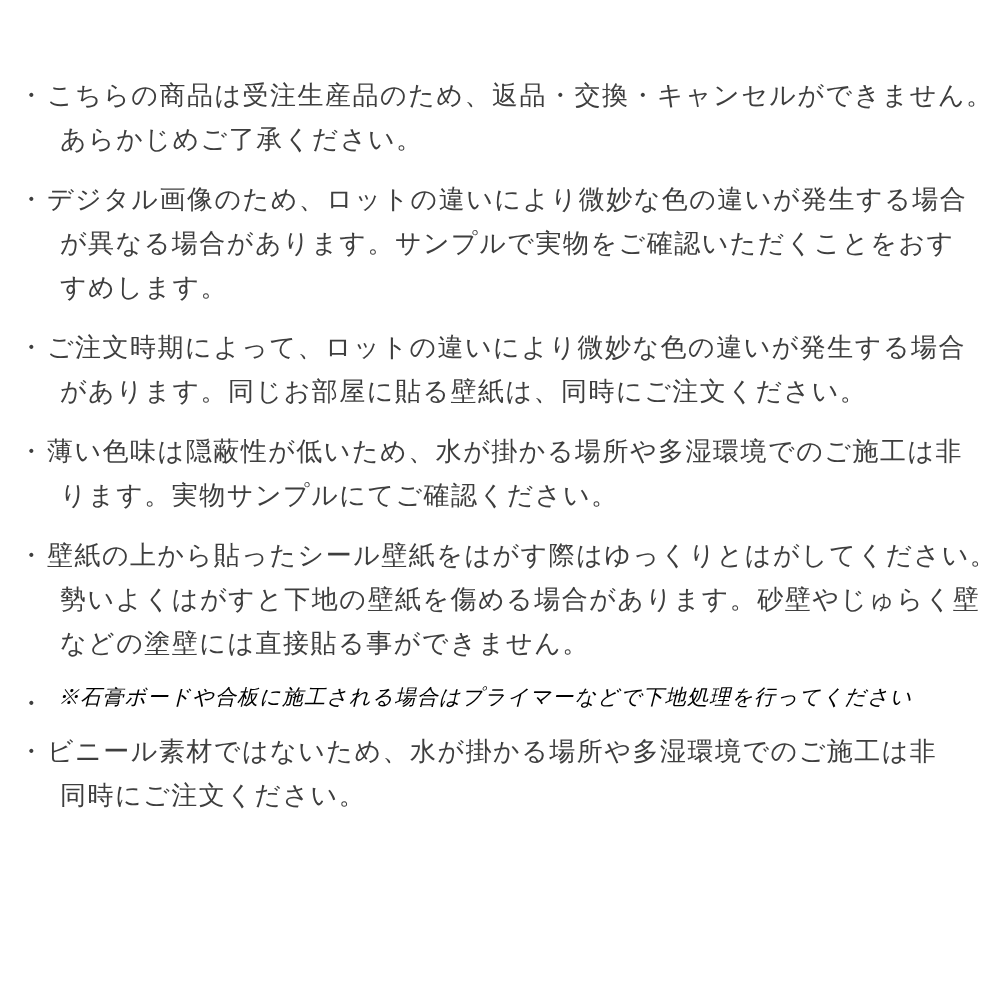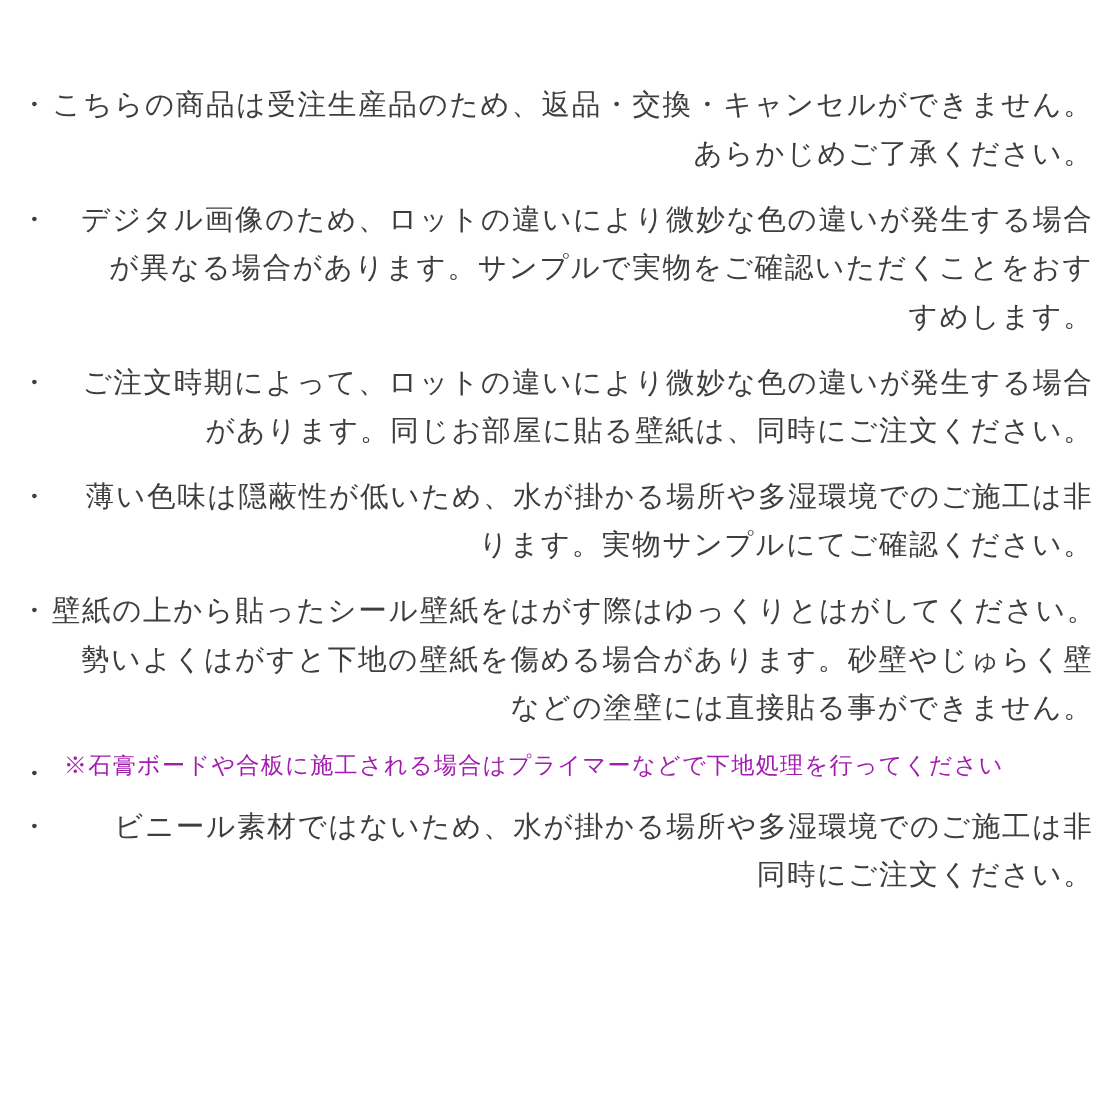--- a/index.html
+++ b/index.html
@@ -30,29 +30,29 @@
     position: absolute;
     left: 18px;
     top: 0;
     line-height: 44px;
     font-size: 26px;
     color: #3e3e3e;
   }
   .notice-text {
     white-space: pre;
     text-indent: -13px;
-    text-align: right;
   }
   .notice-note {
     white-space: pre;
     margin-left: -2px;
-    color: #a21caf;
+    color: #000000;
     font-size: 21px;
     line-height: 32px;
     letter-spacing: 1.2px;
+    font-style: italic;
   }
 </style>
 </head>
 <body>
 
 <div class="notice-list">
 
   <div class="notice-item">
     <span class="bullet">・</span>
     <div class="notice-text">こちらの商品は受注生産品のため、返品・交換・キャンセルができません。

